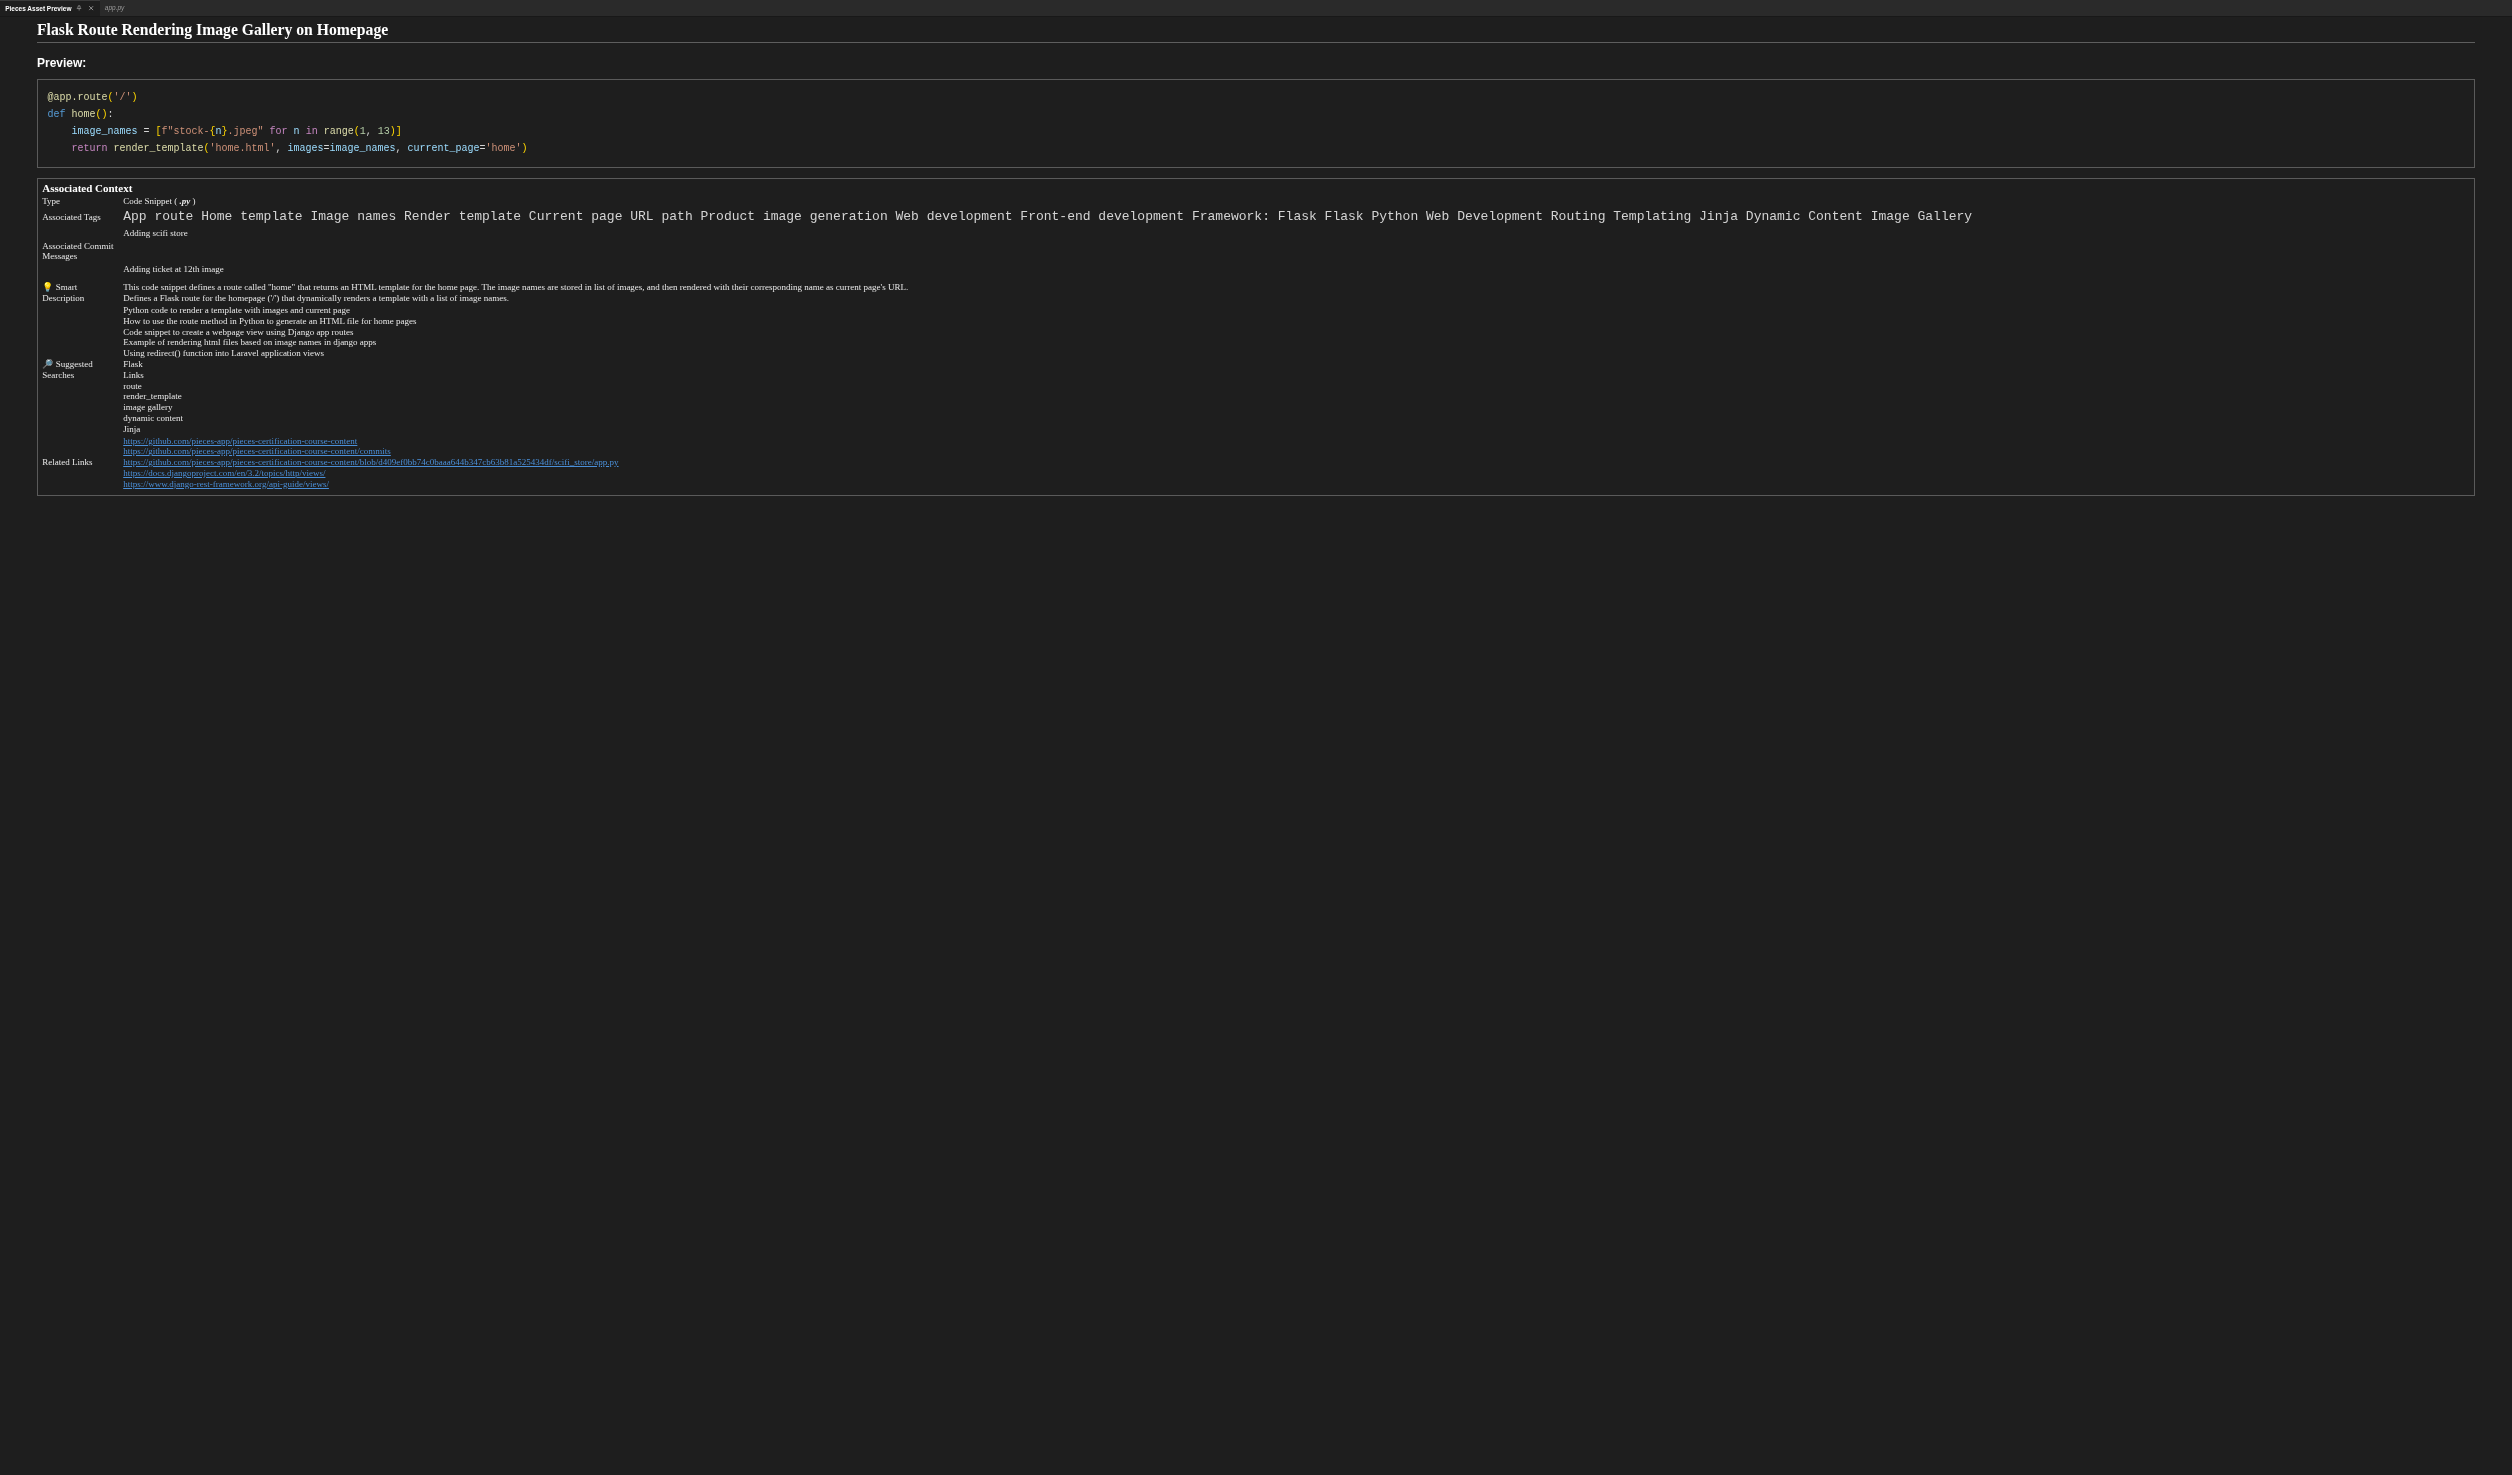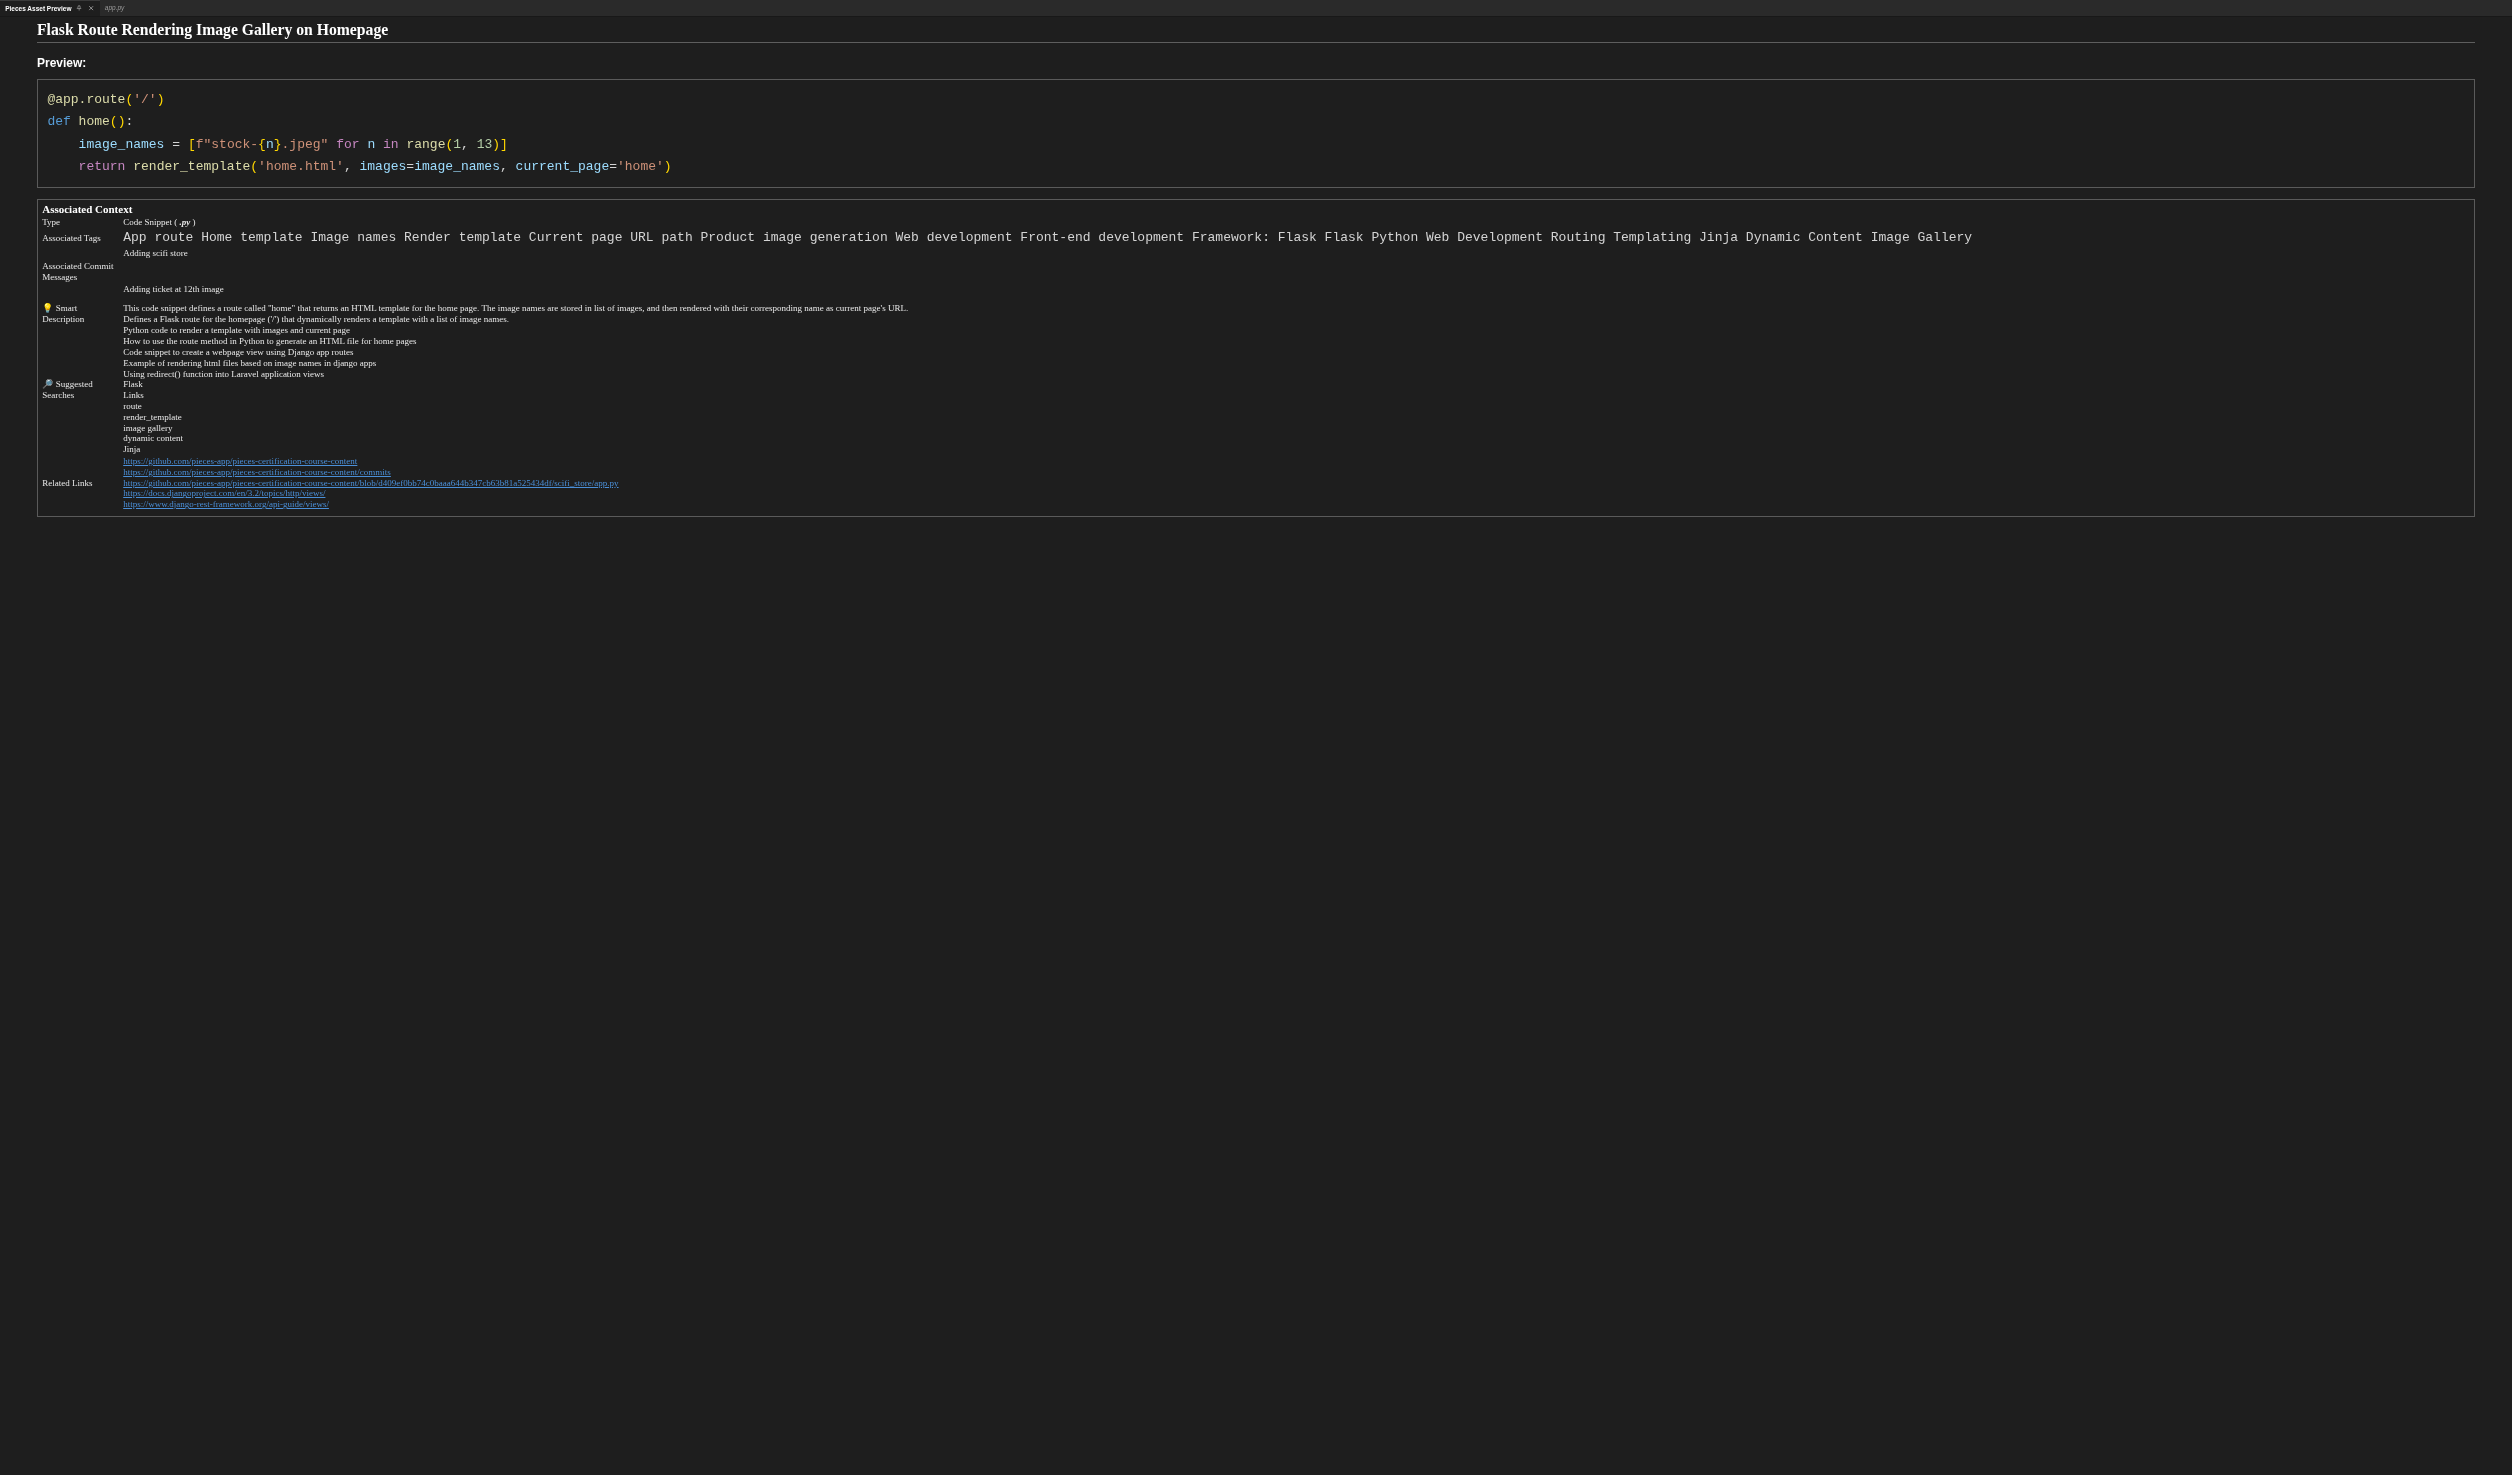--- a/index.html
+++ b/index.html
@@ -65,21 +65,21 @@
     font-size: 12px;
     color: #ffffff;
     margin-bottom: 9.4px;
     display: block;
   }
   .code-box {
     border: 0.5px solid #5a5a5a;
     background: #1e1e1e;
     padding: 9.4px 9.4px 9.4px 9.4px;
     font-family: Consolas, "Courier New", monospace;
-    font-size: 13px;
+    font-size: 10px;
     line-height: 1.7;
     white-space: pre;
     overflow-x: auto;
     color: #dcdcdc;
     margin-bottom: 10.5px;
   } 
   .tok-at  { color: #dcdcaa; }
   .tok-kw  { color: #569cd6; }
   .tok-kw2 { color: #c586c0; }
   .tok-name{ color: #dcdcaa; }

